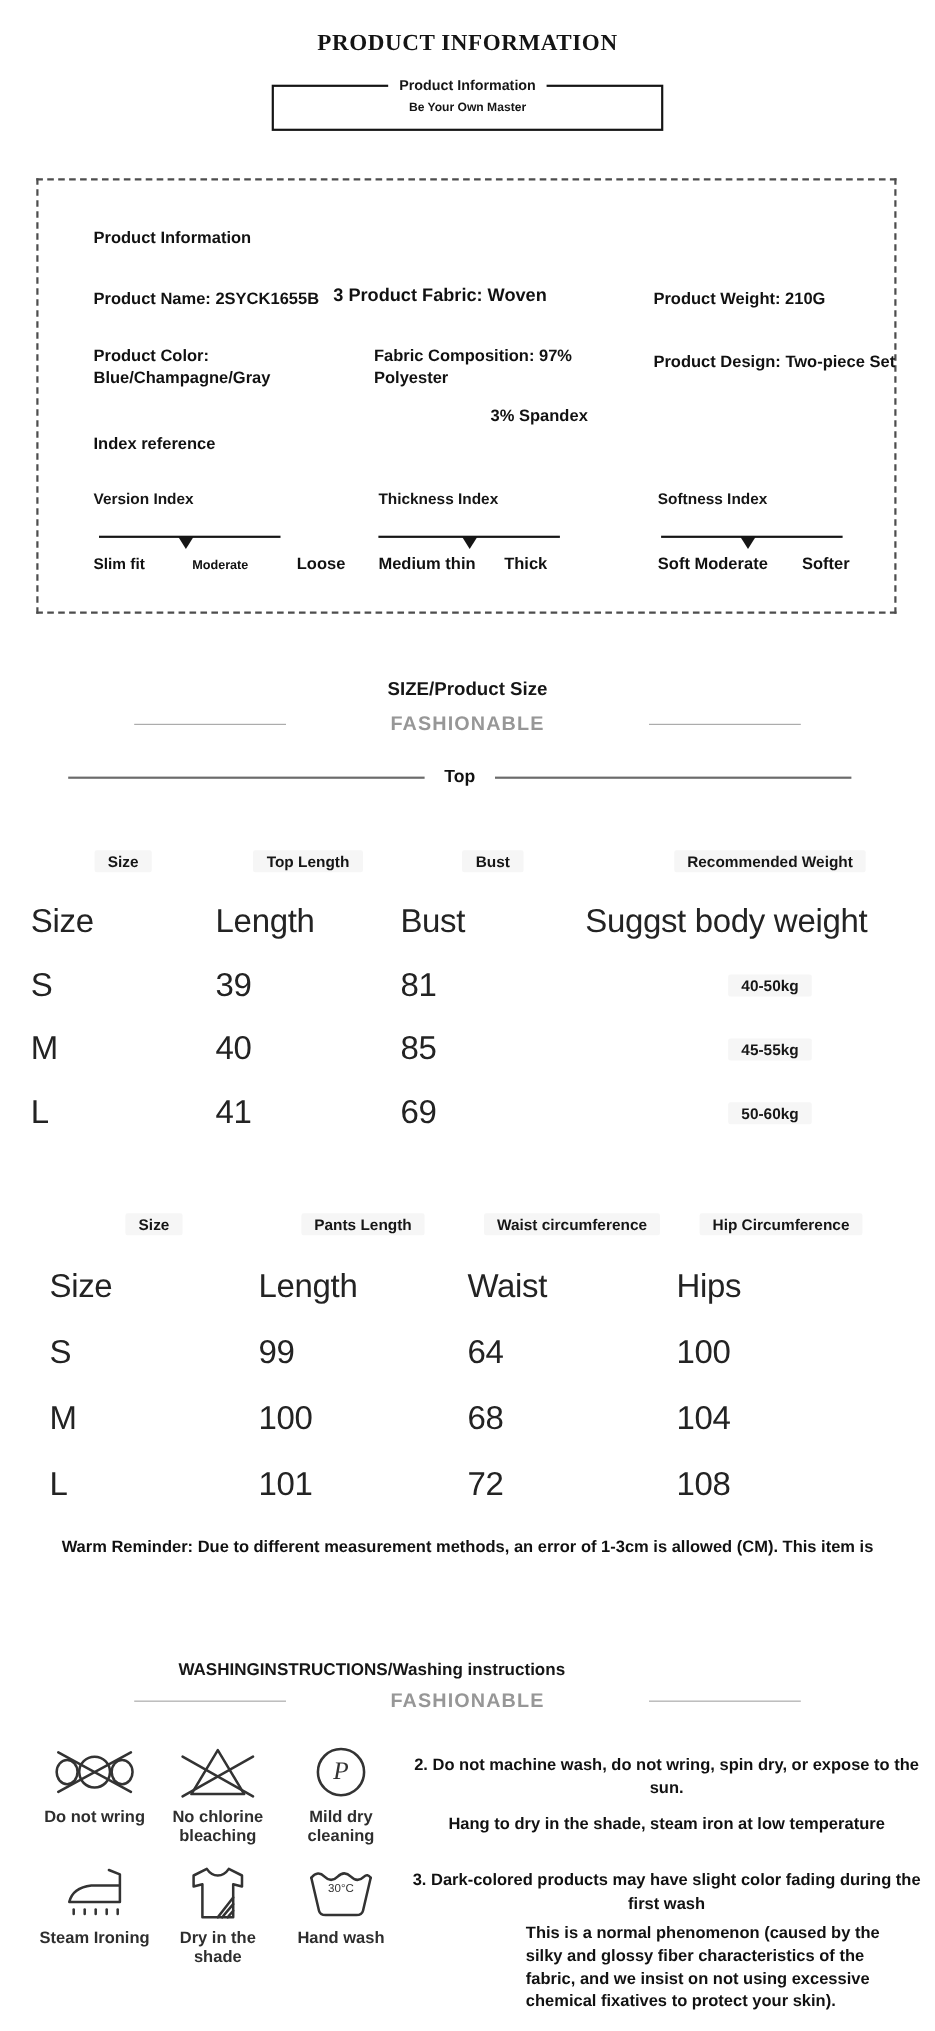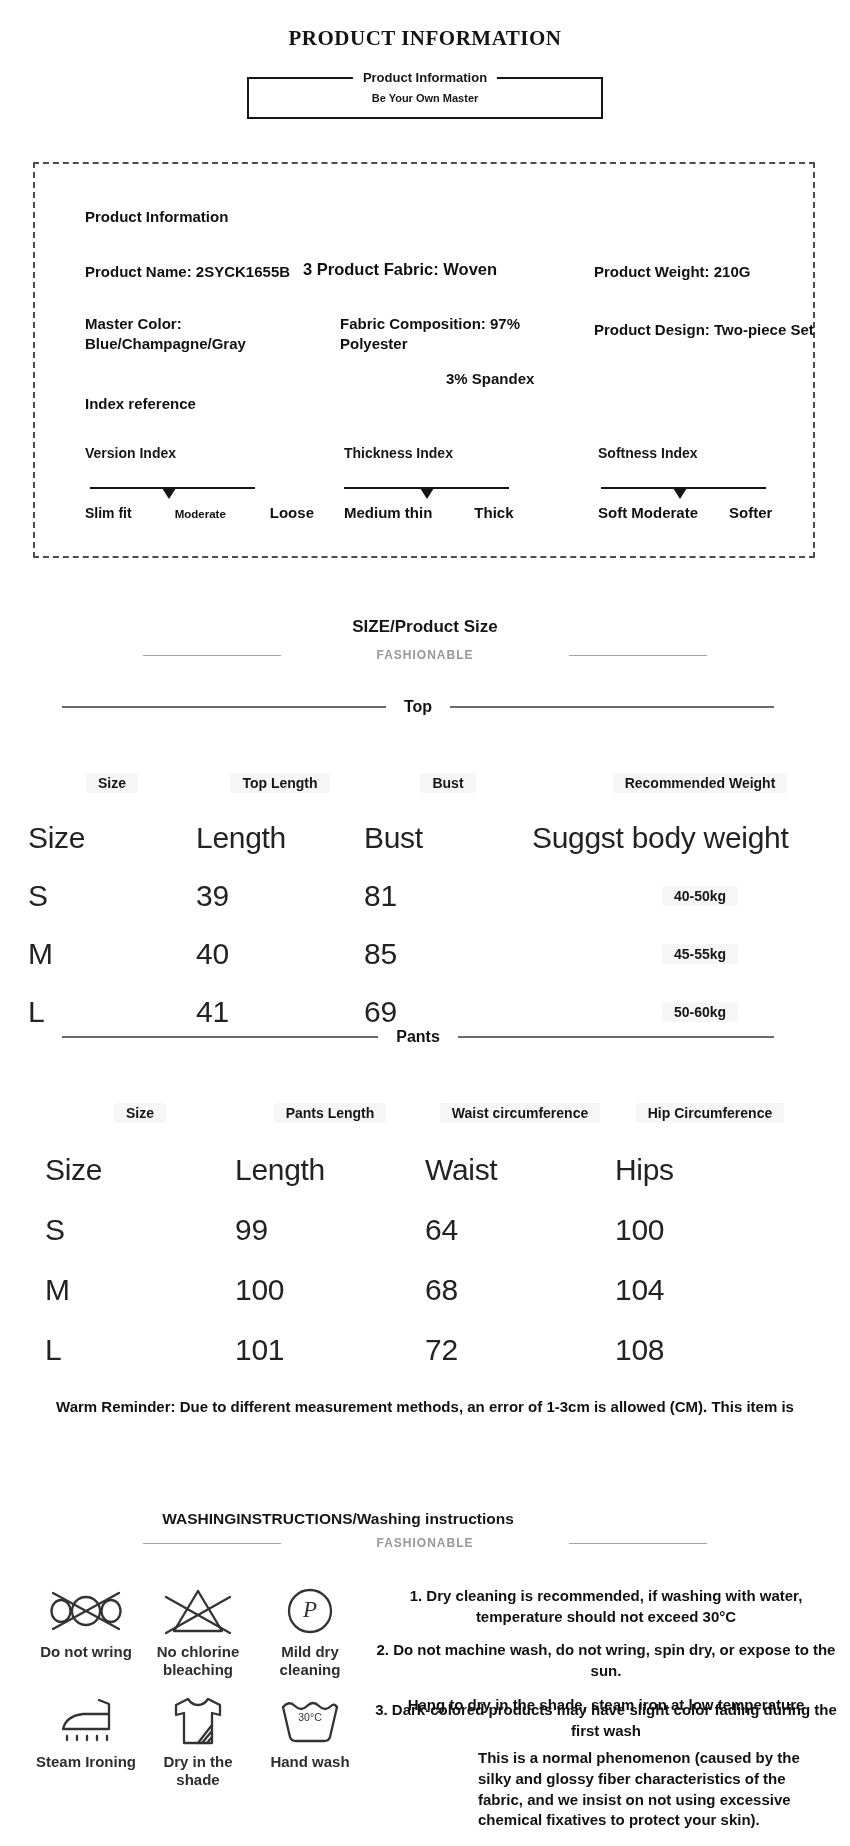--- a/index.html
+++ b/index.html
@@ -28,27 +28,27 @@
   .idx-title{position:absolute;top:281px;font-size:14px;font-weight:700;}
   .idx-t1{left:50px;} .idx-t2{left:309px;} .idx-t3{left:563px;}
   .slider{position:absolute;top:317px;width:165px;height:16px;}
   .sl-1{left:55px;} .sl-2{left:309px;} .sl-3{left:566px;}
   .track{position:absolute;top:6px;left:0;right:0;height:2px;background:#151515;}
   .marker{position:absolute;top:7px;width:0;height:0;border-left:7px solid transparent;
     border-right:7px solid transparent;border-top:11px solid #151515;margin-left:-7px;}
   .sl-labels{position:absolute;top:340px;display:flex;align-items:baseline;white-space:nowrap;font-weight:700;color:#111;}
   .lb-1{left:50px;gap:32px;} .lb-2{left:309px;} .lb-3{left:563px;}
   .lab-a{font-size:14px;} .lab-b{font-size:11.5px;margin-left:11px;} .lab-c{font-size:15px;margin-left:12px;}
-  .lab-d{font-size:15px;} .lab-e{font-size:15px;margin-left:42px;} .lab-f{font-size:15px;margin-left:31px;}
+  .lab-d{font-size:15px;} .lab-e{font-size:15px;margin-left:26px;} .lab-f{font-size:15px;margin-left:31px;}
   
   .size-title{position:absolute;top:617px;left:0;width:850px;text-align:center;font-size:17px;font-weight:700;}
   .subtitle-row{position:absolute;left:0;width:850px;display:flex;align-items:center;justify-content:center;}
   .sub-size{top:648px;} .sub-wash{top:1536px;}
   .sub-line{width:138px;height:1px;background:#a3a3a3;}
-  .sub-text{margin:0 95px;font-size:12px;font-weight:600;letter-spacing:1px;color:#979797;}
+  .sub-text{margin:0 95px;font-size:18px;font-weight:600;letter-spacing:1px;color:#979797;}
   .divider{position:absolute;left:62px;width:712px;display:flex;align-items:center;}
   .div-top{top:698px;} .div-pants{top:1028px;}
   .div-line{flex:1;height:2px;background:#6b6b6b;}
   .div-word{margin:0 18px;font-size:16px;font-weight:700;color:#111;}
   
   .grid{display:grid;align-items:center;}
   .top-grid{grid-template-columns:168px 168px 168px 336px;padding-left:28px;}
   .pants-grid{grid-template-columns:190px 190px 190px 190px;padding-left:45px;}
   .grid span{text-align:left;margin-top:25px;}
   .top-table{position:absolute;top:748px;left:0;width:850px;}
@@ -98,21 +98,21 @@
   <div class="banner-box">
     <span class="banner-label">Product Information</span>
     <div class="banner-text">Be Your Own Master</div>
   </div>
 
   <div class="info-box">
     <div class="ib ib-heading">Product Information</div>
     <div class="ib ib-name">Product Name: 2SYCK1655B</div>
     <div class="ib ib-fabric">3 Product Fabric: Woven</div>
     <div class="ib ib-weight">Product Weight: 210G</div>
-    <div class="ib ib-color">Master Color: Blue/Champagne/Gray</div>
+    <div class="ib ib-color">Product Color: Blue/Champagne/Gray</div>
     <div class="ib ib-comp">Fabric Composition: 97% Polyester</div>
     <div class="ib ib-design">Product Design: Two-piece Set</div>
     <div class="ib ib-spandex">3% Spandex</div>
     <div class="ib ib-indexref">Index reference</div>
 
     <div class="idx-title idx-t1">Version Index</div>
     <div class="idx-title idx-t2">Thickness Index</div>
     <div class="idx-title idx-t3">Softness Index</div>
 
     <div class="slider sl-1">
@@ -182,25 +182,20 @@
       <span class="kg pill">45-55kg</span>
     </div>
     <div class="grid top-grid data-row">
       <span class="big">L</span>
       <span class="big">41</span>
       <span class="big">69</span>
       <span class="kg pill">50-60kg</span>
     </div>
   </div>
 
-  <div class="divider div-pants">
-    <div class="div-line"></div>
-    <span class="div-word">Pants</span>
-    <div class="div-line"></div>
-  </div>
 
   <div class="pants-table">
     <div class="grid pants-grid head-small">
       <span class="pill">Size</span>
       <span class="pill">Pants Length</span>
       <span class="pill">Waist circumference</span>
       <span class="pill">Hip Circumference</span>
     </div>
     <div class="grid pants-grid head-big">
       <span class="big">Size</span>
@@ -267,21 +262,20 @@
         <div class="icon-box">
           <svg width="48" height="48" viewBox="0 0 48 48">
             <circle cx="24" cy="24" r="21"></circle>
           </svg>
           <span class="p-glyph">P</span>
         </div>
         <div class="icon-label">Mild dry cleaning</div>
       </div>
     </div>
     <div class="notes">
-      <p class="n1a">1. Dry cleaning is recommended, if washing with water, temperature should not exceed 30°C</p>
       <p class="n1b">2. Do not machine wash, do not wring, spin dry, or expose to the sun.</p>
       <p class="n1c">Hang to dry in the shade, steam iron at low temperature</p>
     </div>
   </div>
 
   <div class="wash-row wr-2">
     <div class="icon-zone">
       <div class="icon-cell">
         <div class="icon-box">
           <svg width="58" height="52" viewBox="0 0 58 52">

